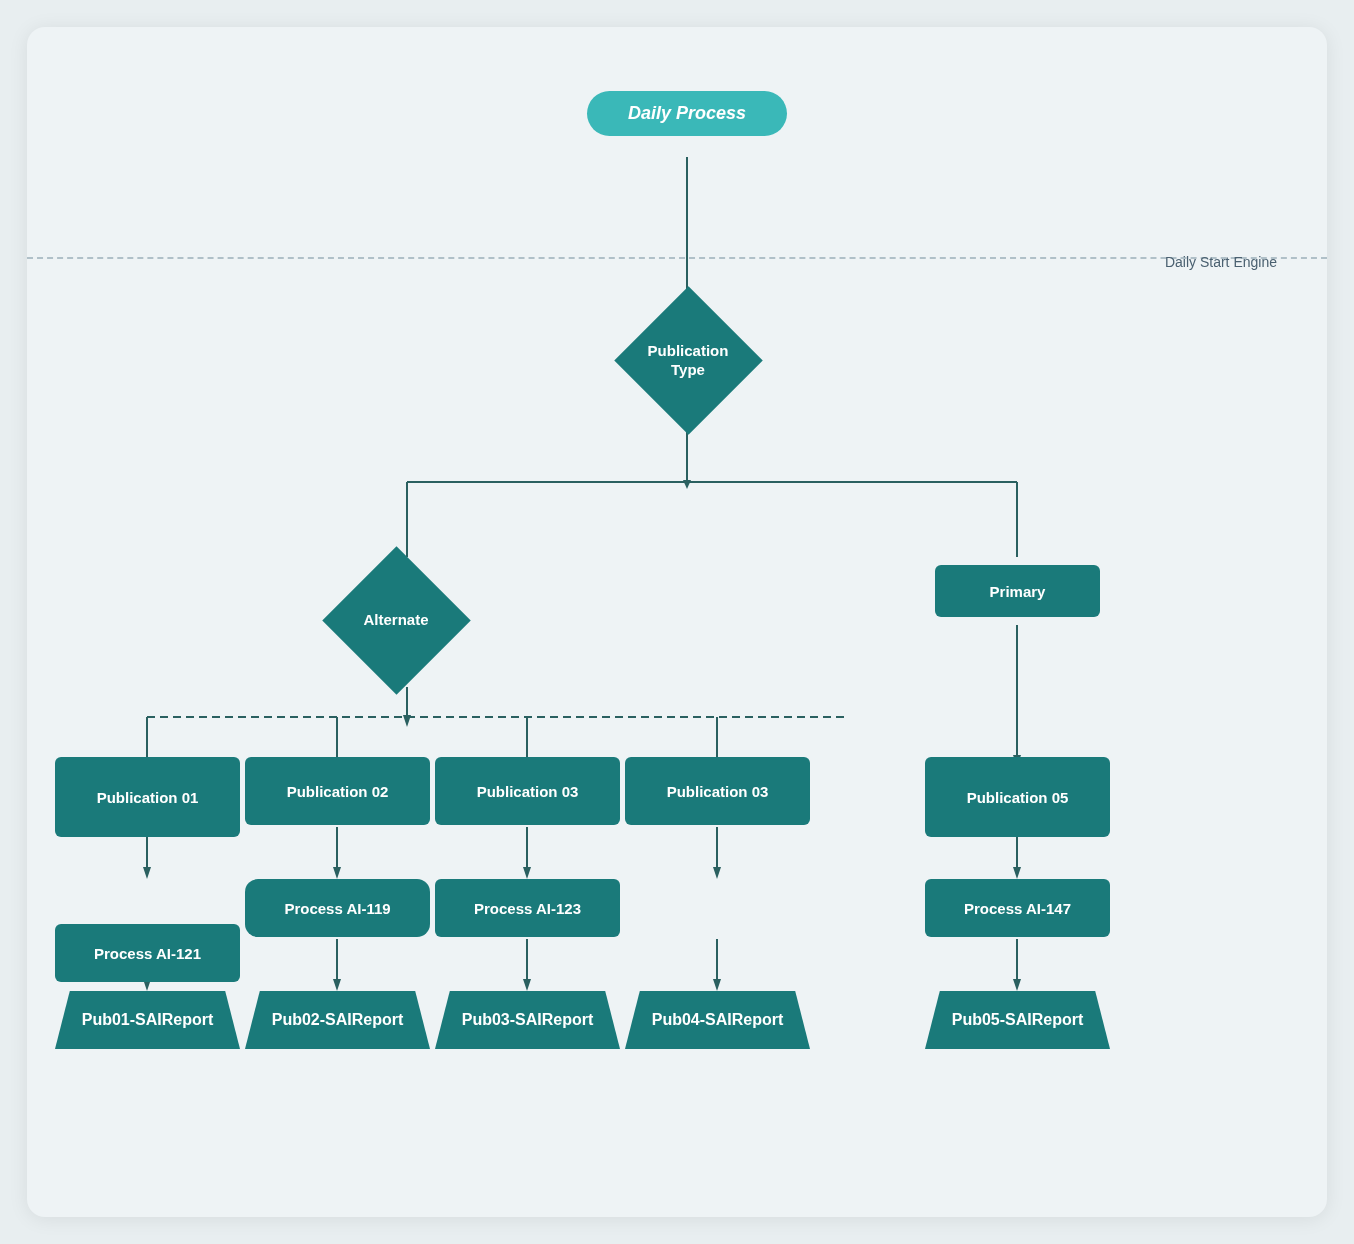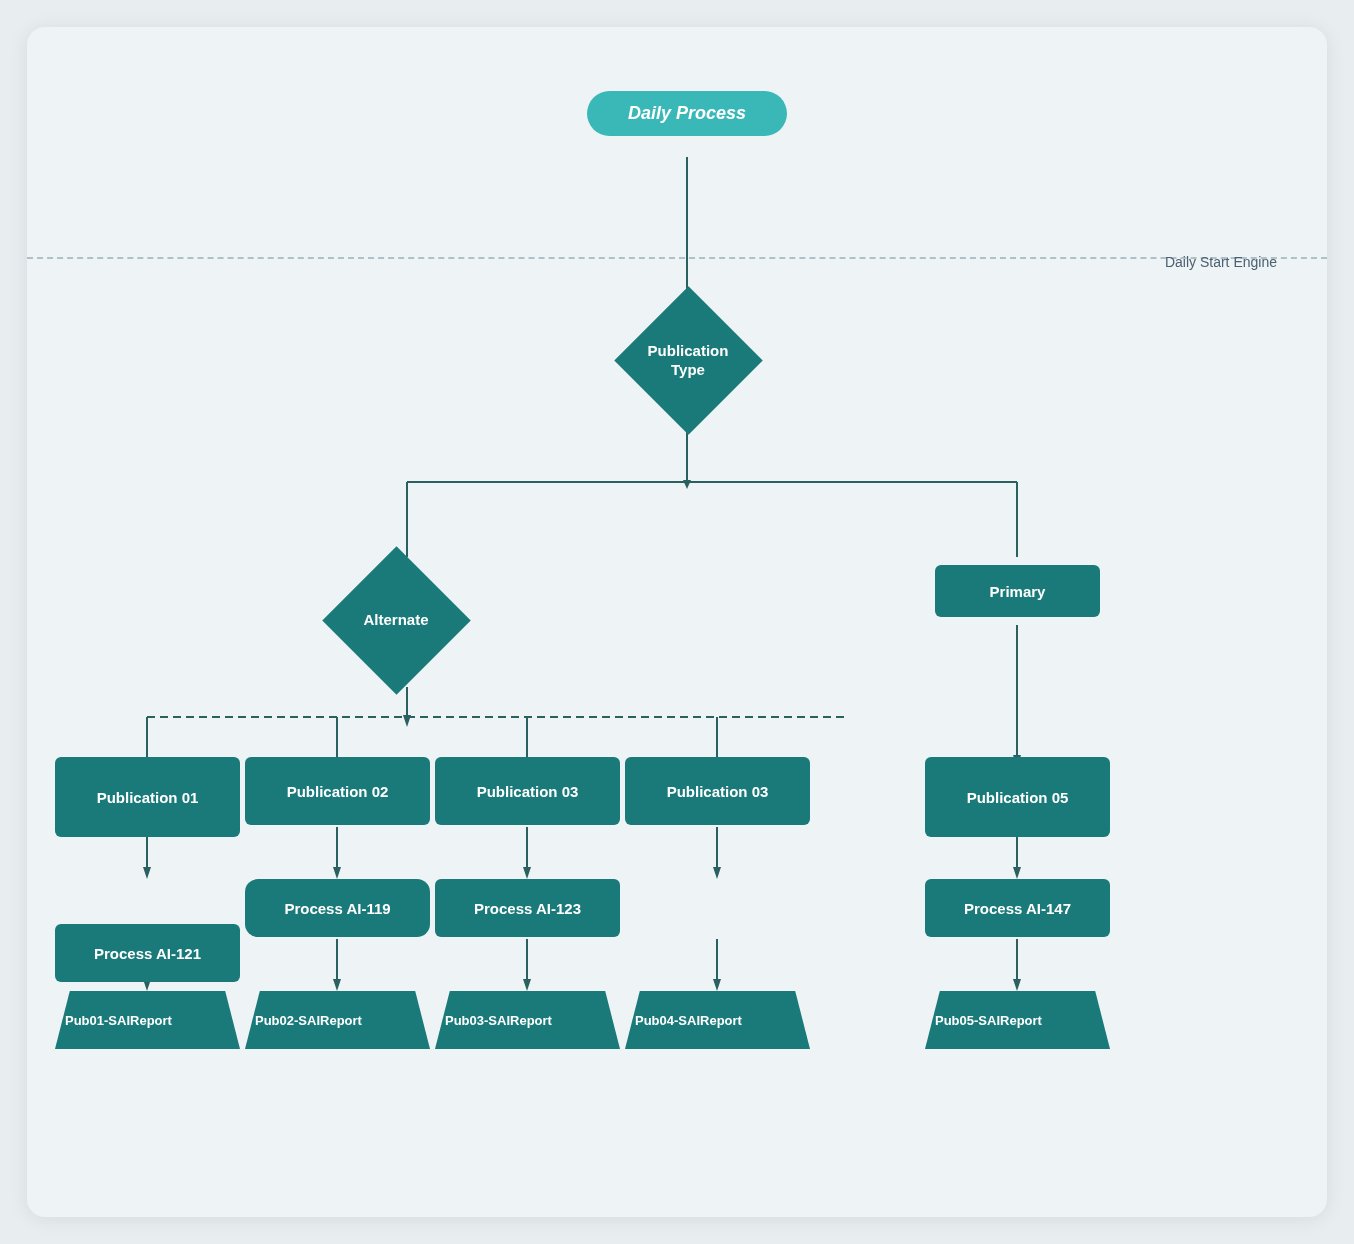--- a/index.html
+++ b/index.html
@@ -130,29 +130,30 @@
     }
     .node-trapezoid {
       position: absolute;
       display: flex;
       align-items: center;
       justify-content: center;
     }
     .trapezoid-shape {
       background: #1a7a7a;
       color: white;
-      font-size: 13px;
+      font-size: 16px;
       font-weight: 600;
       text-align: center;
       padding: 14px 10px;
       clip-path: polygon(8% 0%, 92% 0%, 100% 100%, 0% 100%);
       width: 185px;
       min-height: 58px;
       display: flex;
       align-items: center;
+      justify-content: center;
     }
   </style>
 </head>
 <body>
 
 <div class="card">
 
 
   <hr class="divider">
 

